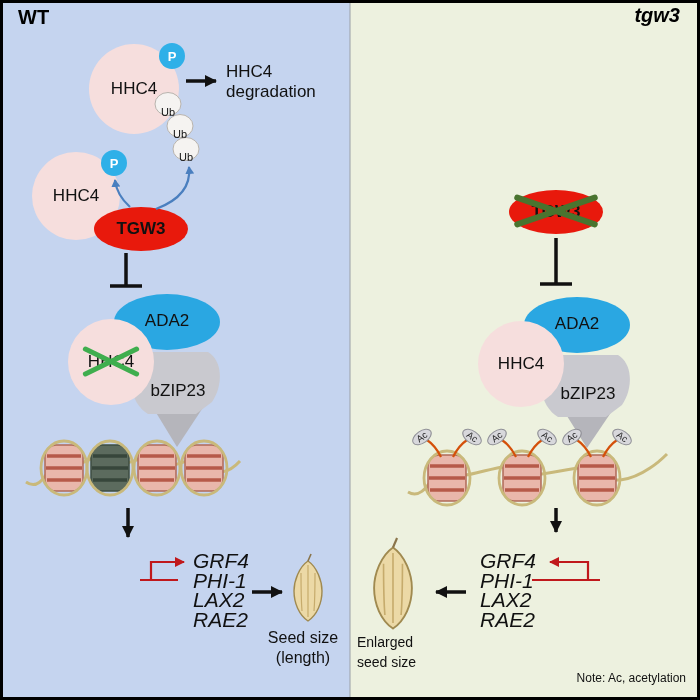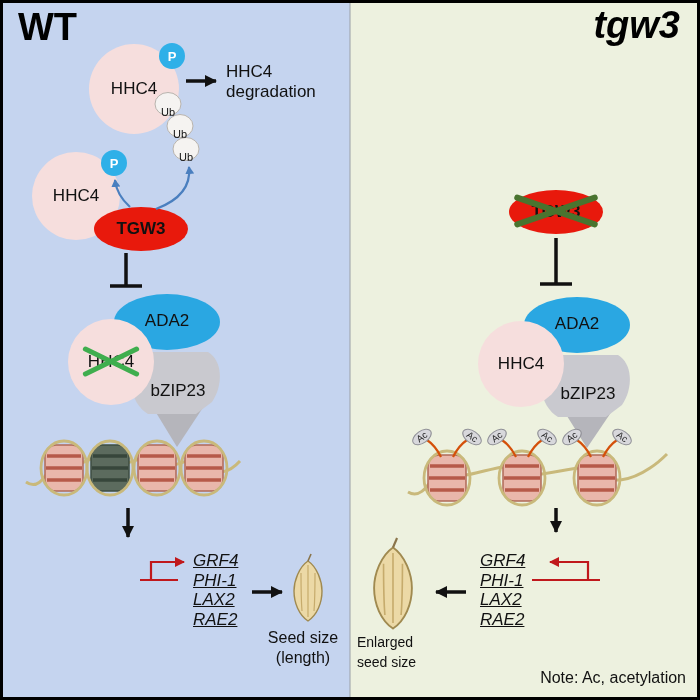--- a/index.html
+++ b/index.html
@@ -9,23 +9,23 @@
   #diagram-svg { position:absolute; left:0; top:0; }
   svg text { font-family:"Liberation Sans", sans-serif; }
   .lbl {
     position:absolute; transform:translate(-50%,-50%);
     font-size:17px; color:#111; white-space:nowrap; z-index:3;
   }
   .lbl.small  { font-size:11px;margin-top:8px; }
   .lbl.badge  { font-size:13px; font-weight:bold; color:#ffffff; }
   .lbl.bold   { font-weight:bold; }
   .block { position:absolute; font-size:17px; line-height:20px; color:#111; z-index:3; }
-  .genes { font-style:italic; font-size:17px; line-height:19.5px;text-decoration:underline; }
+  .genes { font-style:italic; font-size:21px; line-height:19.5px; }
   .caption { font-size:16px; line-height:20px; }
-  .title { position:absolute; font-size:38px; font-weight:bold; color:#000; z-index:3; }
+  .title { position:absolute; font-size:20px; font-weight:bold; color:#000; z-index:3; }
   .title.italic { font-style:italic; }
   .cross { position:absolute; border-radius:3px; z-index:4; }
   .centered { text-align:center; transform:translate(-50%,-50%); }
 </style>
 </head>
 <body>
 
 <div id="figure">
 
   <svg id="diagram-svg" width="700" height="700" viewBox="0 0 700 700">
@@ -213,20 +213,20 @@
     <div>PHI-1</div>
     <div>LAX2</div>
     <div>RAE2</div>
   </div>
 
   <div class="block caption" style="left:357px; top:632px; font-size:14px;">
     <div>Enlarged</div>
     <div>seed size</div>
   </div>
 
-  <div class="block" style="right:14px; top:668px; font-size:16px; position:absolute;">Note: Ac, acetylation</div>
+  <div class="block" style="right:14px; top:668px; font-size:12px; position:absolute;">Note: Ac, acetylation</div>
 
   <div class="cross" style="left:80px; top:359px; width:62px; height:5px; background:#3fae4e; transform:rotate(26deg);"></div>
   <div class="cross" style="left:80px; top:359px; width:62px; height:5px; background:#3fae4e; transform:rotate(-26deg);"></div>
   <div class="cross" style="left:512px; top:208px; width:88px; height:6px; background:#49742f; transform:rotate(19deg);"></div>
   <div class="cross" style="left:512px; top:208px; width:88px; height:6px; background:#49742f; transform:rotate(-19deg);"></div>
 
 </div>
 
 </body></html>

